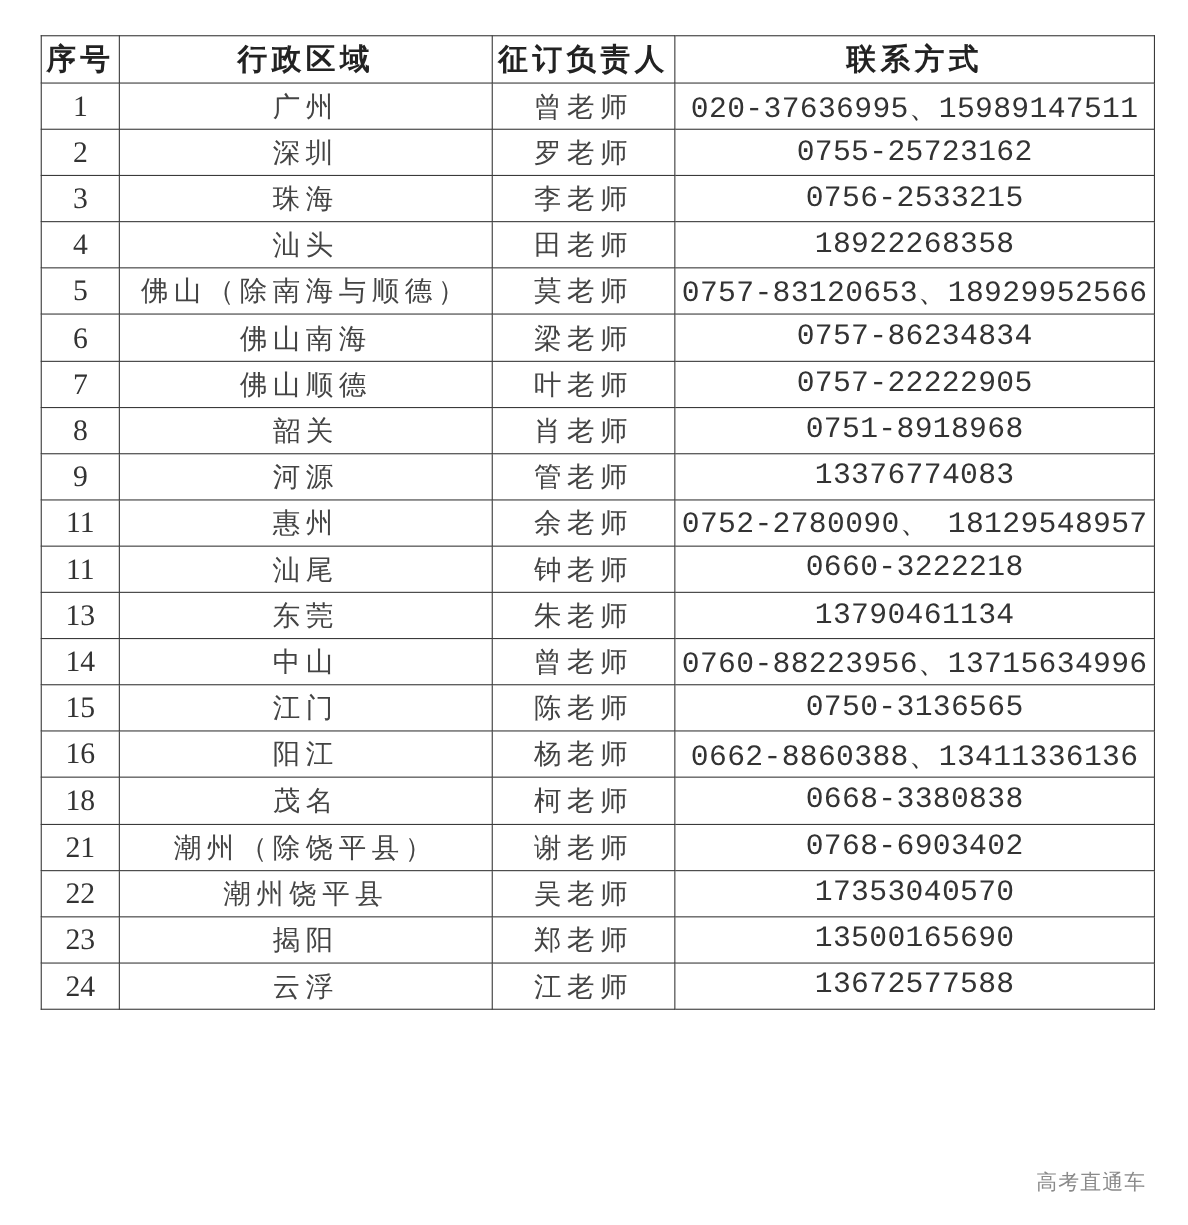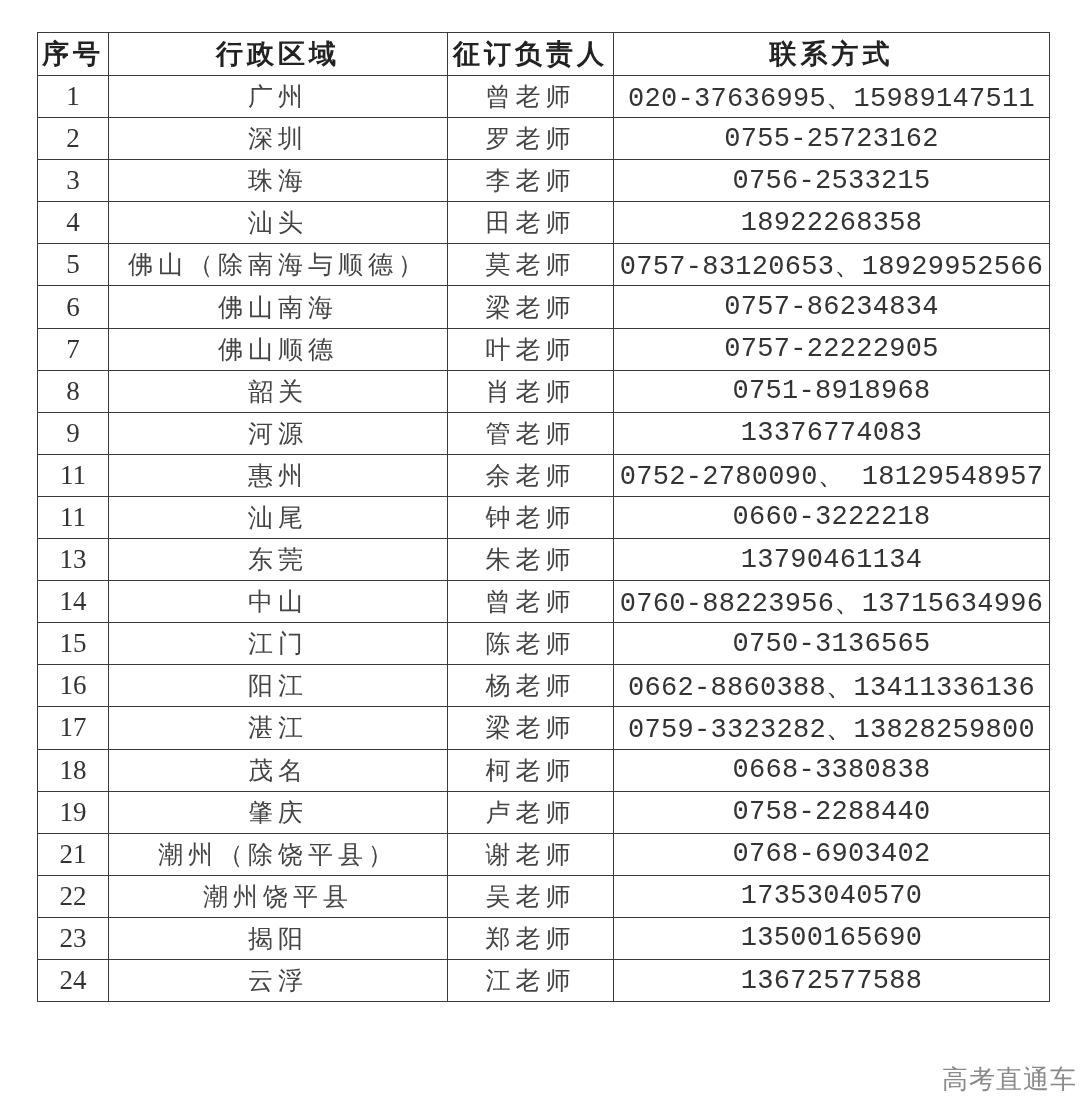--- a/index.html
+++ b/index.html
@@ -33,21 +33,21 @@
   }
   td { height: 41.1px; font-size: 26px; }
   td.num { font-size: 27px; color: #333; }
   td.cjk { letter-spacing: 5px; color: #444; font-size: 25px; }
   td.phone { font-size: 27px; color: #333; letter-spacing: 0.3px; font-family: Liberation Mono, monospace; }
   .watermark {
     position: absolute;
     left: 942px;
     top: 1062px;
     font-family: "DejaVu Sans", "Liberation Sans", sans-serif;
-    font-size: 26px;
+    font-size: 19px;
     color: #8a8a8a;
     letter-spacing: 1px;
   }
 </style>
 </head>
 <body>
 
 <div class="table-wrap">
   <table>
     <colgroup>
@@ -149,36 +149,24 @@
           <td class="cjk">陈老师</td>
           <td class="phone">0750-3136565</td>
         </tr>
         <tr>
           <td class="num">16</td>
           <td class="cjk">阳江</td>
           <td class="cjk">杨老师</td>
           <td class="phone">0662-8860388、13411336136</td>
         </tr>
         <tr>
-          <td class="num">17</td>
-          <td class="cjk">湛江</td>
-          <td class="cjk">梁老师</td>
-          <td class="phone">0759-3323282、13828259800</td>
-        </tr>
-        <tr>
           <td class="num">18</td>
           <td class="cjk">茂名</td>
           <td class="cjk">柯老师</td>
           <td class="phone">0668-3380838</td>
-        </tr>
-        <tr>
-          <td class="num">19</td>
-          <td class="cjk">肇庆</td>
-          <td class="cjk">卢老师</td>
-          <td class="phone">0758-2288440</td>
         </tr>
         <tr>
           <td class="num">21</td>
           <td class="cjk">潮州（除饶平县）</td>
           <td class="cjk">谢老师</td>
           <td class="phone">0768-6903402</td>
         </tr>
         <tr>
           <td class="num">22</td>
           <td class="cjk">潮州饶平县</td>

